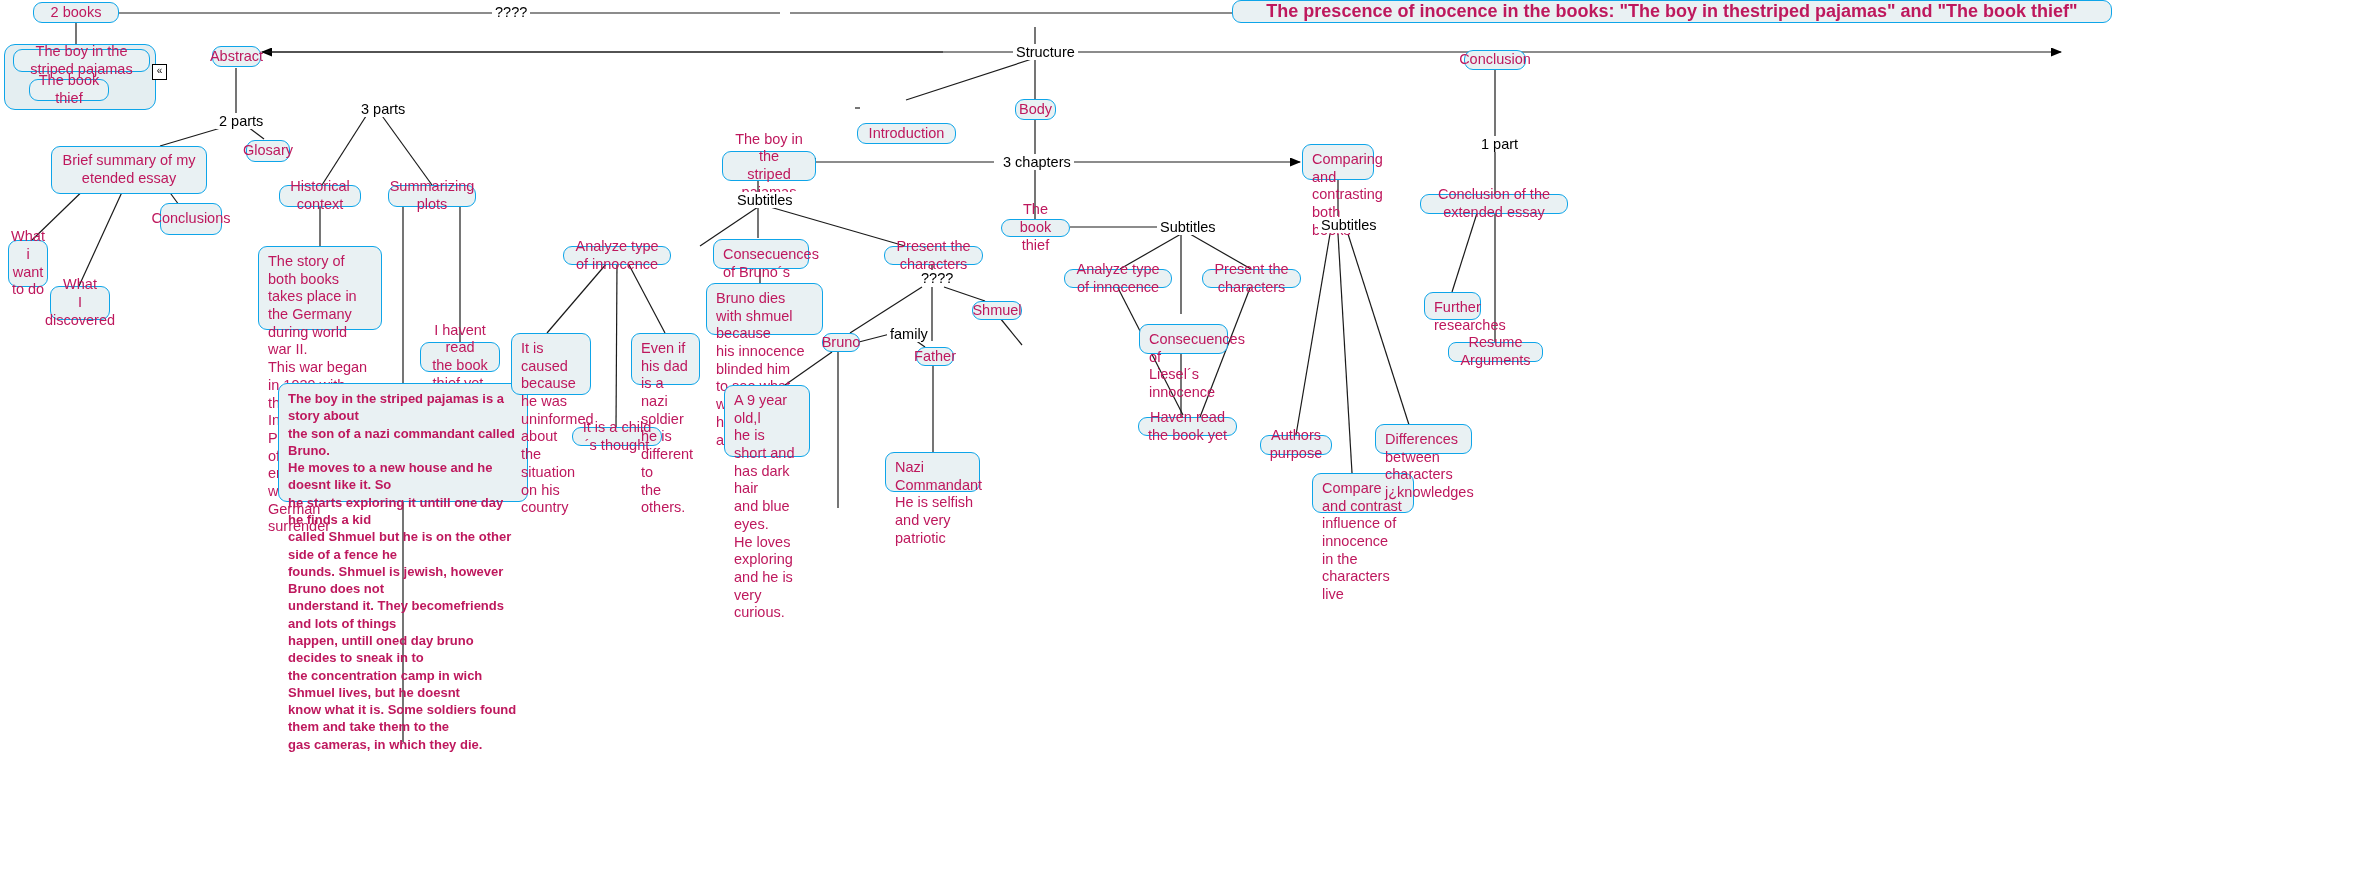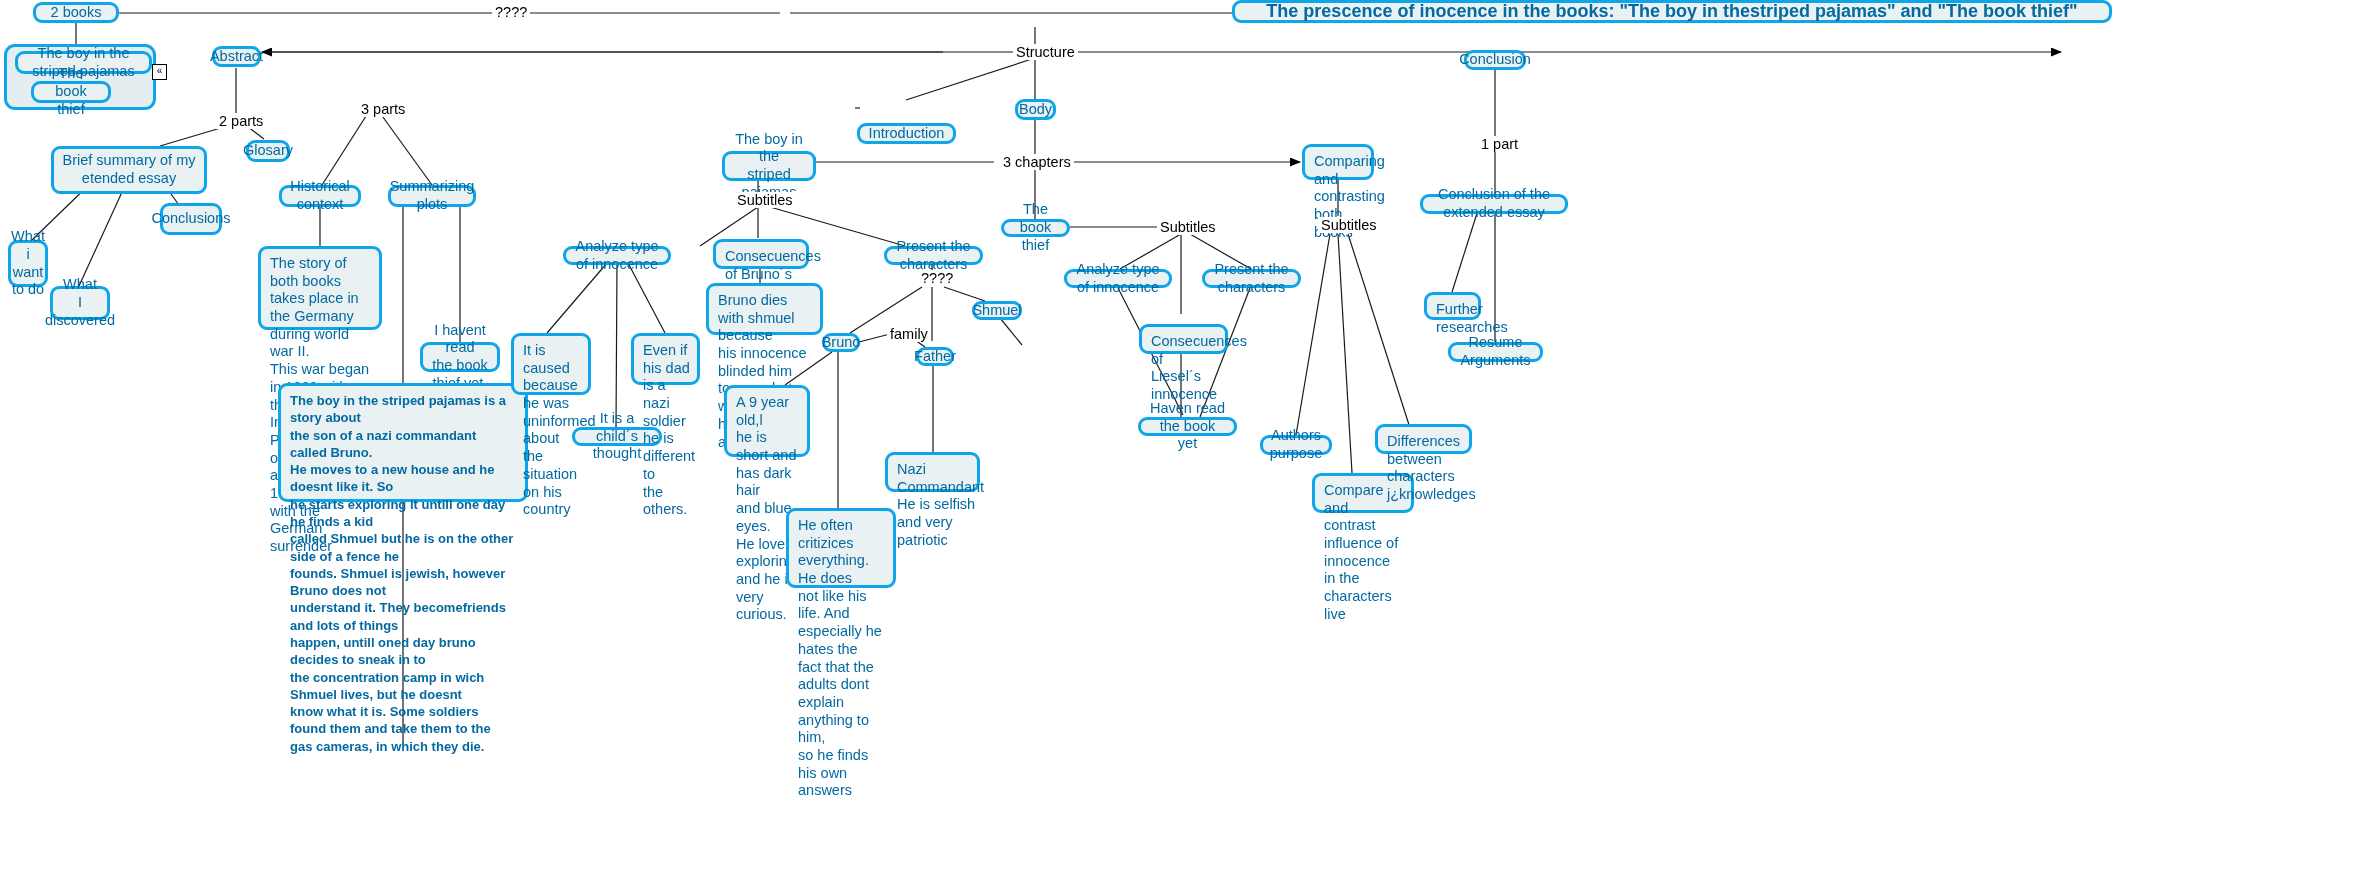--- a/index.html
+++ b/index.html
@@ -19,23 +19,23 @@
     position: absolute;
     left: 0; top: 0;
     width: 2368px;
     height: 885px;
     pointer-events: none;
   }
   .node {
     position: absolute;
     box-sizing: border-box;
     background: #e9f1f3;
-    border: 3px solid #0ea5e9;
+    border: 1px solid #0ea5e9;
     border-radius: 9px;
-    color: #0369a1;
+    color: #be185d;
     font-size: 14.5px;
     line-height: 1.22;
     display: flex;
     align-items: center;
     justify-content: center;
     text-align: center;
     padding: 3px 8px;
     white-space: pre-line;
     z-index: 5;
   }
@@ -240,21 +240,21 @@
 
   <div class="node" style="left:1015px; top:99px; width:41px; height:21px;">Body</div>
 
   <div class="node" style="left:1464px; top:50px; width:62px; height:20px;">Conclusion</div>
 
   <div class="node" style="left:1420px; top:194px; width:148px; height:20px;">Conclusion of the extended essay</div>
 
   <div class="node left" style="left:1424px; top:292px; width:57px; height:28px;">Further
 researches</div>
 
-  <div class="node" style="left:1448px; top:342px; width:95px; height:20px;">Resume Arguments</div>
+  <div class="node" style="left:1448px; top:342px; width:95px; height:20px;border-radius:8px;">Resume Arguments</div>
 
   <div class="node" style="left:722px; top:151px; width:94px; height:30px;">The boy in the
 striped pajamas</div>
 
   <div class="node" style="left:1001px; top:219px; width:69px; height:18px;">The book thief</div>
 
   <div class="node left" style="left:1302px; top:144px; width:72px; height:36px;">Comparing and
 contrasting both
 books</div>
 
@@ -290,27 +290,20 @@
 
   <div class="node" style="left:972px; top:301px; width:50px; height:19px;">Shmuel</div>
 
   <div class="node left" style="left:724px; top:385px; width:86px; height:72px;">A 9 year old,l
 he is short and
 has dark hair
 and blue eyes.
 He loves exploring
 and he is very curious.</div>
 
-  <div class="node left" style="left:786px; top:508px; width:110px; height:80px;">He often critizices
-everything.  He does
- not like his life. And
-especially he hates the
-fact that the adults dont
-explain anything to him,
-so he finds his own answers</div>
 
   <div class="node left" style="left:885px; top:452px; width:95px; height:40px;">Nazi Commandant
 He is selfish and very
 patriotic</div>
 
 
   <div class="node" style="left:1064px; top:269px; width:108px; height:19px;">Analyze type of innocence</div>
 
   <div class="node" style="left:1202px; top:269px; width:99px; height:19px;">Present the characters</div>
 

